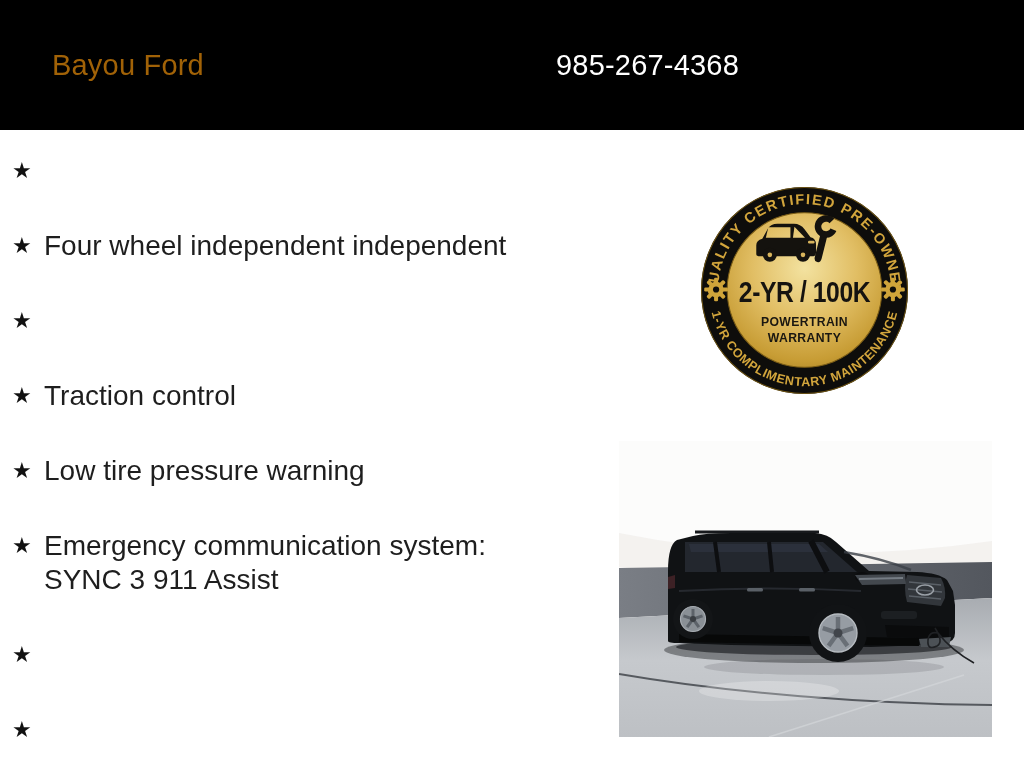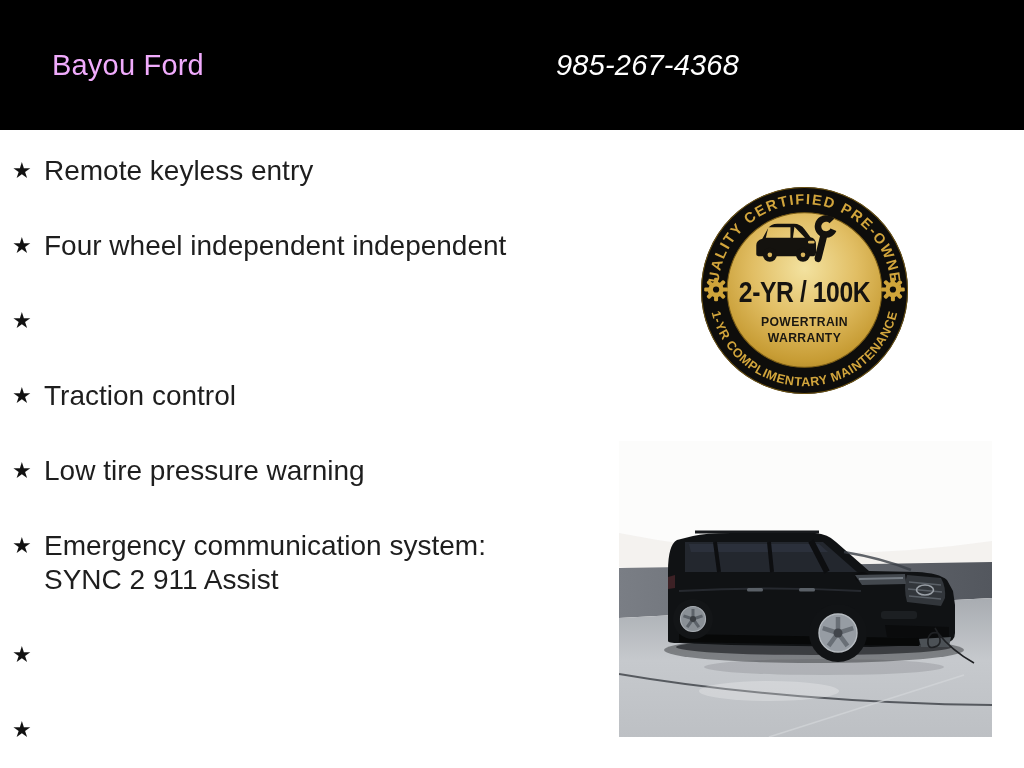--- a/index.html
+++ b/index.html
@@ -2,23 +2,23 @@
 <html><head>
 <meta charset="utf-8">
 <style>
   html,body{margin:0;padding:0;}
   body{font-family:"Liberation Sans", sans-serif; background:#ffffff;}
   .canvas{position:relative;width:1024px;height:768px;background:#ffffff;overflow:hidden;}
 
   
   .header{position:absolute;left:0;top:0;width:1024px;height:130px;background:#000000;}
   .dealer-name{position:absolute;left:52px;top:0;height:130px;display:flex;align-items:center;
-    color:#f0abfc;font-size:29px;letter-spacing:.2px;}
+    color:#a16207;font-size:29px;letter-spacing:.2px;}
   .phone{position:absolute;left:556px;top:0;height:130px;display:flex;align-items:center;
-    color:#ffffff;font-size:29px;letter-spacing:.2px;font-style:italic;}
+    color:#ffffff;font-size:29px;letter-spacing:.2px;}
 
   
   .features{position:absolute;left:12px;top:154px;width:585px;list-style:none;margin:0;padding:0;}
   .features li{display:flex;align-items:flex-start;margin:0 0 41px 0;line-height:34px;color:#1e1e1e;}
   .star{flex:0 0 32px;font-size:22px;line-height:34px;color:#111;font-family:"DejaVu Sans", sans-serif;}
   .ftxt{font-size:28px;line-height:34px;white-space:pre-line;}
 
   
   .badge-wrap{position:absolute;left:699px;top:185px;width:211px;height:211px;}
   .photo-wrap{position:absolute;left:619px;top:441px;width:373px;height:296px;}
@@ -30,41 +30,40 @@
 <div class="canvas">
 
   <div class="header">
     <span class="dealer-name">Bayou Ford</span>
     <span class="phone">985-267-4368</span>
   </div>
 
   <ul class="features">
     <li>
         <span class="star">★</span>
-        <span class="ftxt">Remote keyless entry</span>
       </li>
     <li>
         <span class="star">★</span>
         <span class="ftxt">Four wheel independent independent</span>
       </li>
     <li>
         <span class="star">★</span>
       </li>
     <li>
         <span class="star">★</span>
         <span class="ftxt">Traction control</span>
       </li>
     <li>
         <span class="star">★</span>
         <span class="ftxt">Low tire pressure warning</span>
       </li>
     <li>
         <span class="star">★</span>
         <span class="ftxt">Emergency communication system:
-SYNC 2 911 Assist</span>
+SYNC 3 911 Assist</span>
       </li>
     <li>
         <span class="star">★</span>
       </li>
     <li>
         <span class="star">★</span>
       </li>
   </ul>
 
   <div class="badge-wrap">

